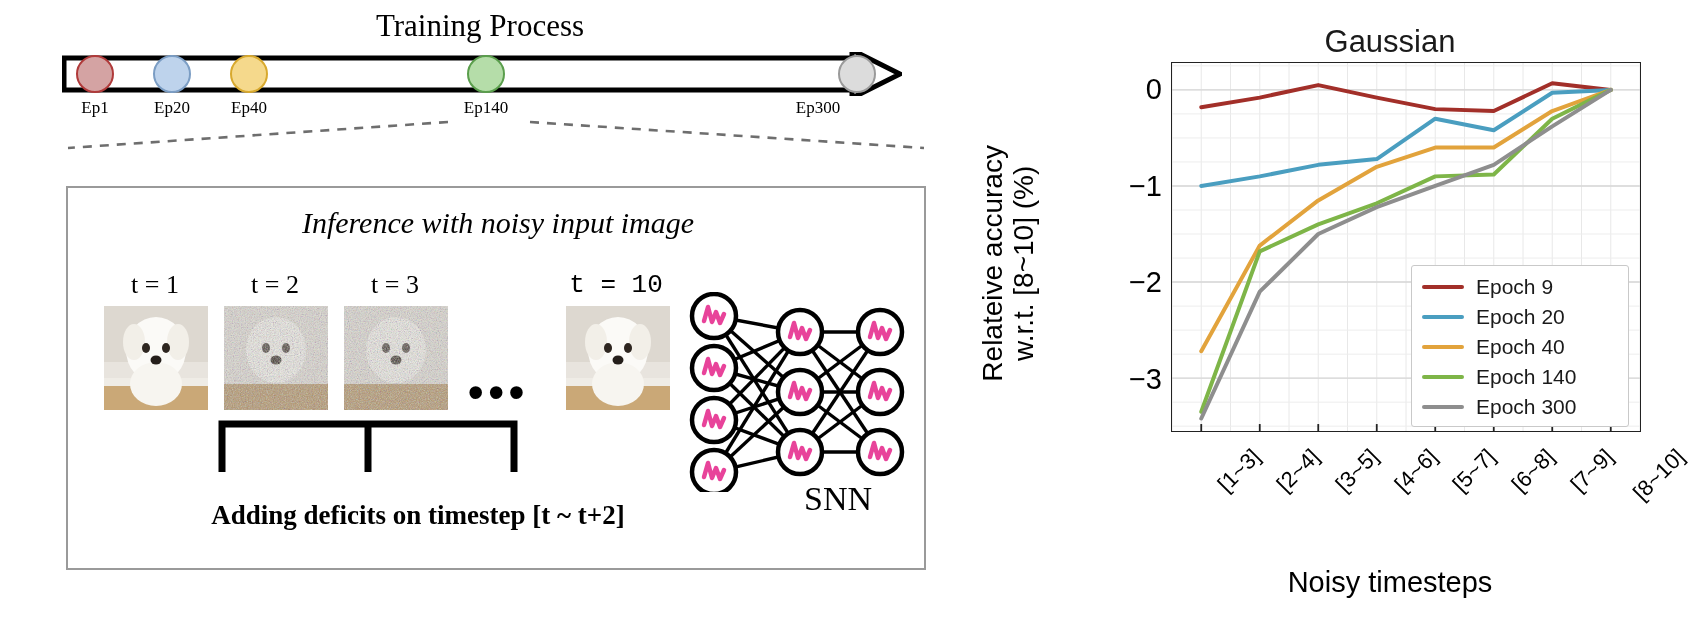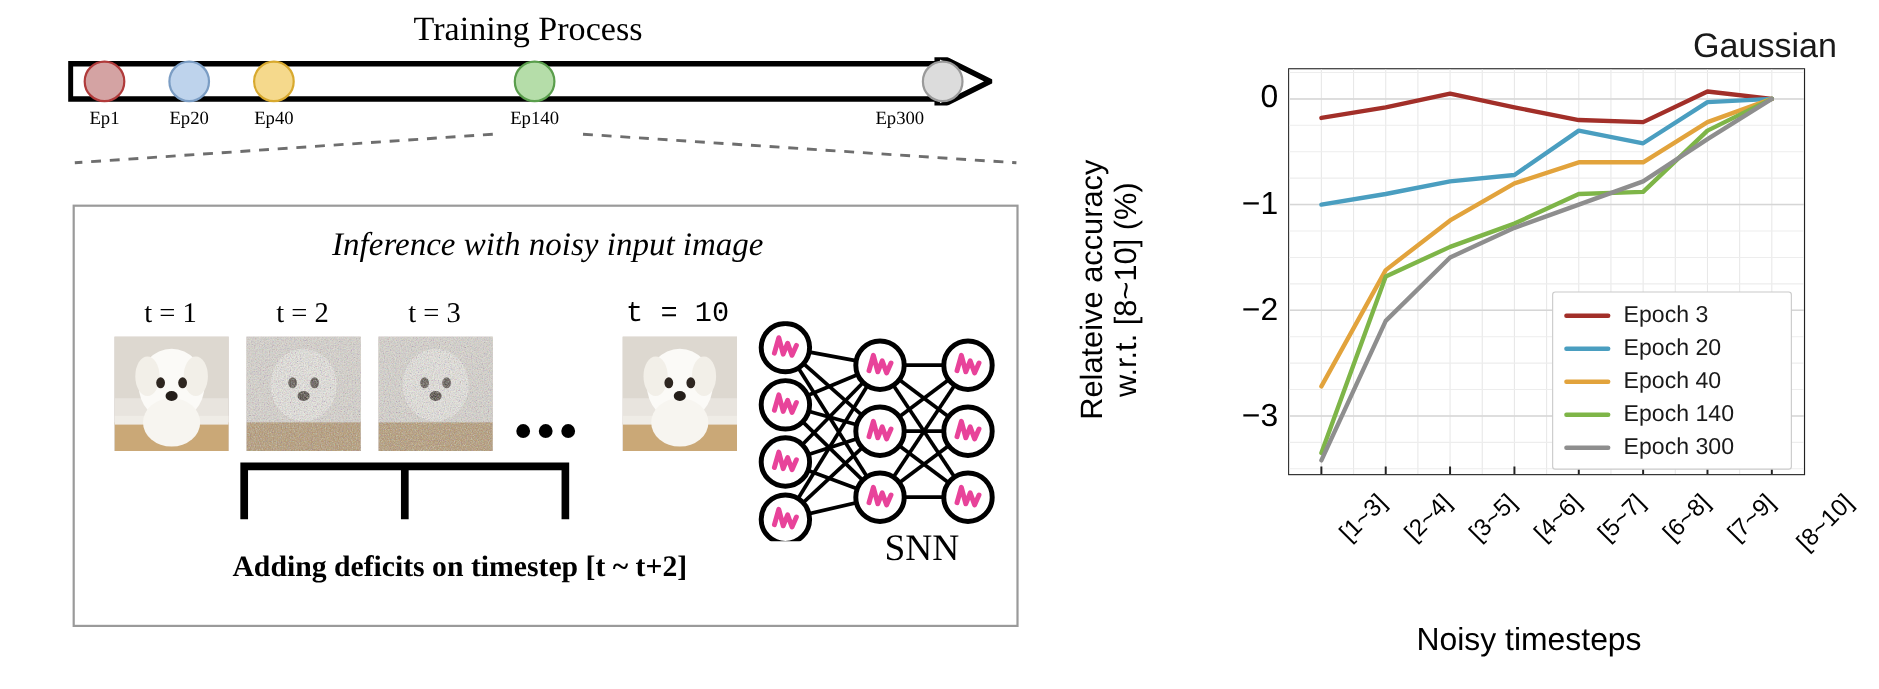--- a/index.html
+++ b/index.html
@@ -36,21 +36,21 @@
   #bracket{position:absolute;}
   #deficit-caption{position:absolute;left:0;width:700px;text-align:center;
      font-size:27px;font-family:"Liberation Serif",serif;white-space:nowrap;}
 
   #snn-wrap{position:absolute;}
   #snn-label{position:absolute;font-size:34px;font-family:"Liberation Serif",serif;
      text-align:center;width:140px;}
 
   
   #chart-panel{position:absolute;left:960px;top:0;width:748px;height:626px;}
-  #chart-title{position:absolute;left:150px;top:24px;width:560px;text-align:right;
+  #chart-title{position:absolute;left:150px;top:24px;width:560px;text-align:center;
      font-family:"Liberation Sans",sans-serif;font-size:31px;color:#1a1a1a;}
   #ylabel{position:absolute;left:-152px;top:232px;width:400px;text-align:center;
      font-family:"Liberation Sans",sans-serif;font-size:28px;
      transform:rotate(-90deg);transform-origin:center center;line-height:1.12;}
   #xlabel{position:absolute;left:170px;top:566px;width:520px;text-align:center;
      font-family:"Liberation Sans",sans-serif;font-size:29px;}
   .ytick{position:absolute;right:0;font-family:"Liberation Sans",sans-serif;
      font-size:29px;text-align:right;transform:translateY(-50%);white-space:nowrap;}
   .xtick{position:absolute;font-family:"Liberation Sans",sans-serif;font-size:22px;
      white-space:nowrap;transform-origin:right top;transform:rotate(-45deg);
@@ -326,21 +326,21 @@
       <div class="xtick" style="left: 203.625px; top: 6px;">[4~6]</div>
       <div class="xtick" style="left: 262.375px; top: 6px;">[5~7]</div>
       <div class="xtick" style="left: 321.125px; top: 6px;">[6~8]</div>
       <div class="xtick" style="left: 379.875px; top: 6px;">[7~9]</div>
       <div class="xtick" style="left: 438.625px; top: 6px;">[8~10]</div>
     </div>
 
   <div id="legend-box">
       <div class="legend-row">
         <span class="legend-swatch" style="background: rgb(162, 47, 41);"></span>
-        <span class="legend-text">Epoch 3</span>
+        <span class="legend-text">Epoch 9</span>
       </div>
       <div class="legend-row">
         <span class="legend-swatch" style="background: rgb(74, 158, 192);"></span>
         <span class="legend-text">Epoch 20</span>
       </div>
       <div class="legend-row">
         <span class="legend-swatch" style="background: rgb(226, 163, 60);"></span>
         <span class="legend-text">Epoch 40</span>
       </div>
       <div class="legend-row">

